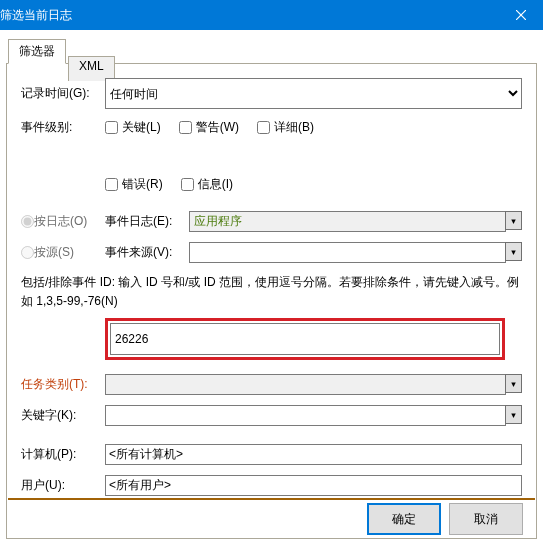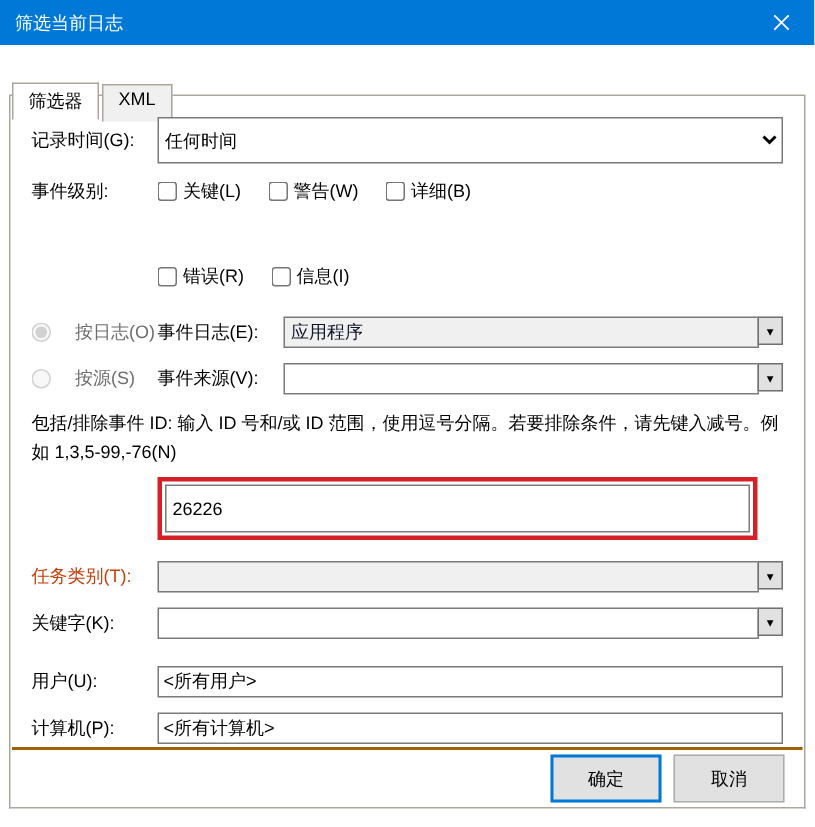--- a/index.html
+++ b/index.html
@@ -1,48 +1,48 @@
 <!DOCTYPE html>
 <html><head>
 <meta charset="utf-8">
 <style>
   * { box-sizing: border-box; }
   html, body { margin: 0; padding: 0; }
   body { font-family: "Microsoft YaHei", "Segoe UI", Tahoma, sans-serif; font-size: 12px; background: #fff; color: #000; width: 543px; height: 551px; overflow: hidden; }
-  .titlebar { background: #0078d7; color: #fff; height: 30px; display: flex; align-items: center; justify-content: space-between; padding-left: 10px; }
+  .titlebar { background: #0078d7; color: #fff; height: 30px; display: flex; align-items: center; justify-content: space-between; padding-left: 0; }
   .titlebar .title { font-size: 12px; }
   .titlebar .close { width: 45px; height: 30px; display: flex; align-items: center; justify-content: center; cursor: default; }
   .titlebar .close svg { width: 10px; height: 10px; stroke: #fff; stroke-width: 1.2; }
   .tabs { display: flex; margin: 8px 6px 0 6px; border-bottom: 1px solid #aca899; padding-left: 2px; }
-  .tab { padding: 3px 10px; border: 1px solid #aca899; border-bottom: none; background: #fff; margin-right: 2px; position: relative; top: 17px; cursor: default; }
+  .tab { padding: 3px 10px; border: 1px solid #aca899; border-bottom: none; background: #fff; margin-right: 2px; position: relative; top: 1px; cursor: default; }
   .tab.active { background: #fff; border-bottom: 1px solid #fff; }
   .tab.inactive { background: #f0f0f0; top: 18px; padding-top:2px; padding-bottom:2px;}
   .panel { border: 1px solid #aca899; border-top: none; margin: 0 6px 6px 6px; padding: 14px 14px 10px 14px; height: 475px; position: relative; }
   .row { display: flex; align-items: center; margin-bottom: 10px; }
   .row.align-top { align-items: flex-start; }
   .label { width: 84px; flex-shrink: 0; color: #000; }
   .label.disabled { color: #c2410c; }
   .input-combo { flex: 1; height: 21px; border: 1px solid #7a7a7a; background: #fff; display: flex; align-items: center; padding: 0 3px; justify-content: space-between; }
   .input-combo.full { width: 100%; }
   .input-combo input { border: none; outline: none; flex: 1; font: inherit; background: transparent; padding: 0; }
   select.native { flex:1; height:31px; border:1px solid #7a7a7a; background:#fff; font:inherit; }
   .checkbox-grid { display: flex; flex-wrap: wrap; gap: 20px 18px; flex: 1; }
   .chk { display: flex; align-items: center; gap: 4px; }
   .chk input { width: 13px; height: 13px; margin:0; }
   .radio-row { display: flex; align-items: center; margin-bottom: 10px; }
-  .radio-label { display:flex; align-items:center; gap:16px; width:84px; color:#6d6d6d; }
+  .radio-label { display:flex; align-items:center; gap:0; width:84px; color:#6d6d6d; }
   .radio-label input { margin:0; width:13px; height:13px; }
   .help-text { margin: 4px 0 8px 0; line-height: 1.55; }
   .highlight-input-wrap { margin-left: 84px; margin-bottom: 14px; }
   .highlight-box { border: 3px solid #d62027; padding: 2px; width: 400px; }
   .highlight-box input { width: 100%; height: 32px; border: 1px solid #7a7a7a; font: inherit; padding: 2px 4px; outline: none; }
   .dropdown-btn { width:17px; height:19px; border:1px solid #707070; background:#e1e1e1; display:flex; align-items:center; justify-content:center; font-size:9px; margin-left:-1px; }
   .combo-wrap { flex:1; display:flex; }
   .combo-wrap .field { flex:1; border:1px solid #7a7a7a; height:21px; background:#fff; display:flex; align-items:center; padding:0 4px;}
-  .combo-wrap.readonly .field { background:#f0f0f0; color:#0f172a; }
+  .combo-wrap.readonly .field { background:#f0f0f0; color:#4d7c0f; }
   .clear-row { display:flex; justify-content:flex-end; margin-top:6px; margin-right:10px;}
   .btn { height:32px; min-width:74px; border:1px solid #adadad; background:#e1e1e1; font:inherit; padding:0 12px; cursor:default; }
   .btn.default { border:1px solid #0078d7; outline:1px solid #0078d7; outline-offset:-2px; }
   .bottom-bar { border-top:2px solid #a16207; height:40px; display:flex; align-items:center; justify-content:flex-end; gap:8px; padding:0 12px; position:absolute; left:0; right:0; bottom:0; background:#fff; margin:0 1px;}
   .spacer { height:8px; }
 </style>
 </head>
 <body>
 
 <div class="titlebar">
@@ -150,30 +150,30 @@
       <div class="field">
           <span></span>
         </div>
       <div class="dropdown-btn">▾</div>
     </div>
   </div>
 
   <div class="spacer"></div>
 
   <div class="row">
-    <span class="label">用户(U):</span>
+    <span class="label">计算机(P):</span>
     <div class="input-combo full">
-      <input type="text" value="&lt;所有用户&gt;" style="">
+      <input type="text" value="&lt;所有计算机&gt;" style="">
     </div>
   </div>
 
   <div class="row">
-    <span class="label">计算机(P):</span>
+    <span class="label">用户(U):</span>
     <div class="input-combo full">
-      <input type="text" value="&lt;所有计算机&gt;" style="">
+      <input type="text" value="&lt;所有用户&gt;" style="">
     </div>
   </div>
 
   <div class="clear-row">
     <button class="btn">清除(A)</button>
   </div>
 
   <div class="bottom-bar">
     <button class="btn default">确定</button>
     <button class="btn">取消</button>

